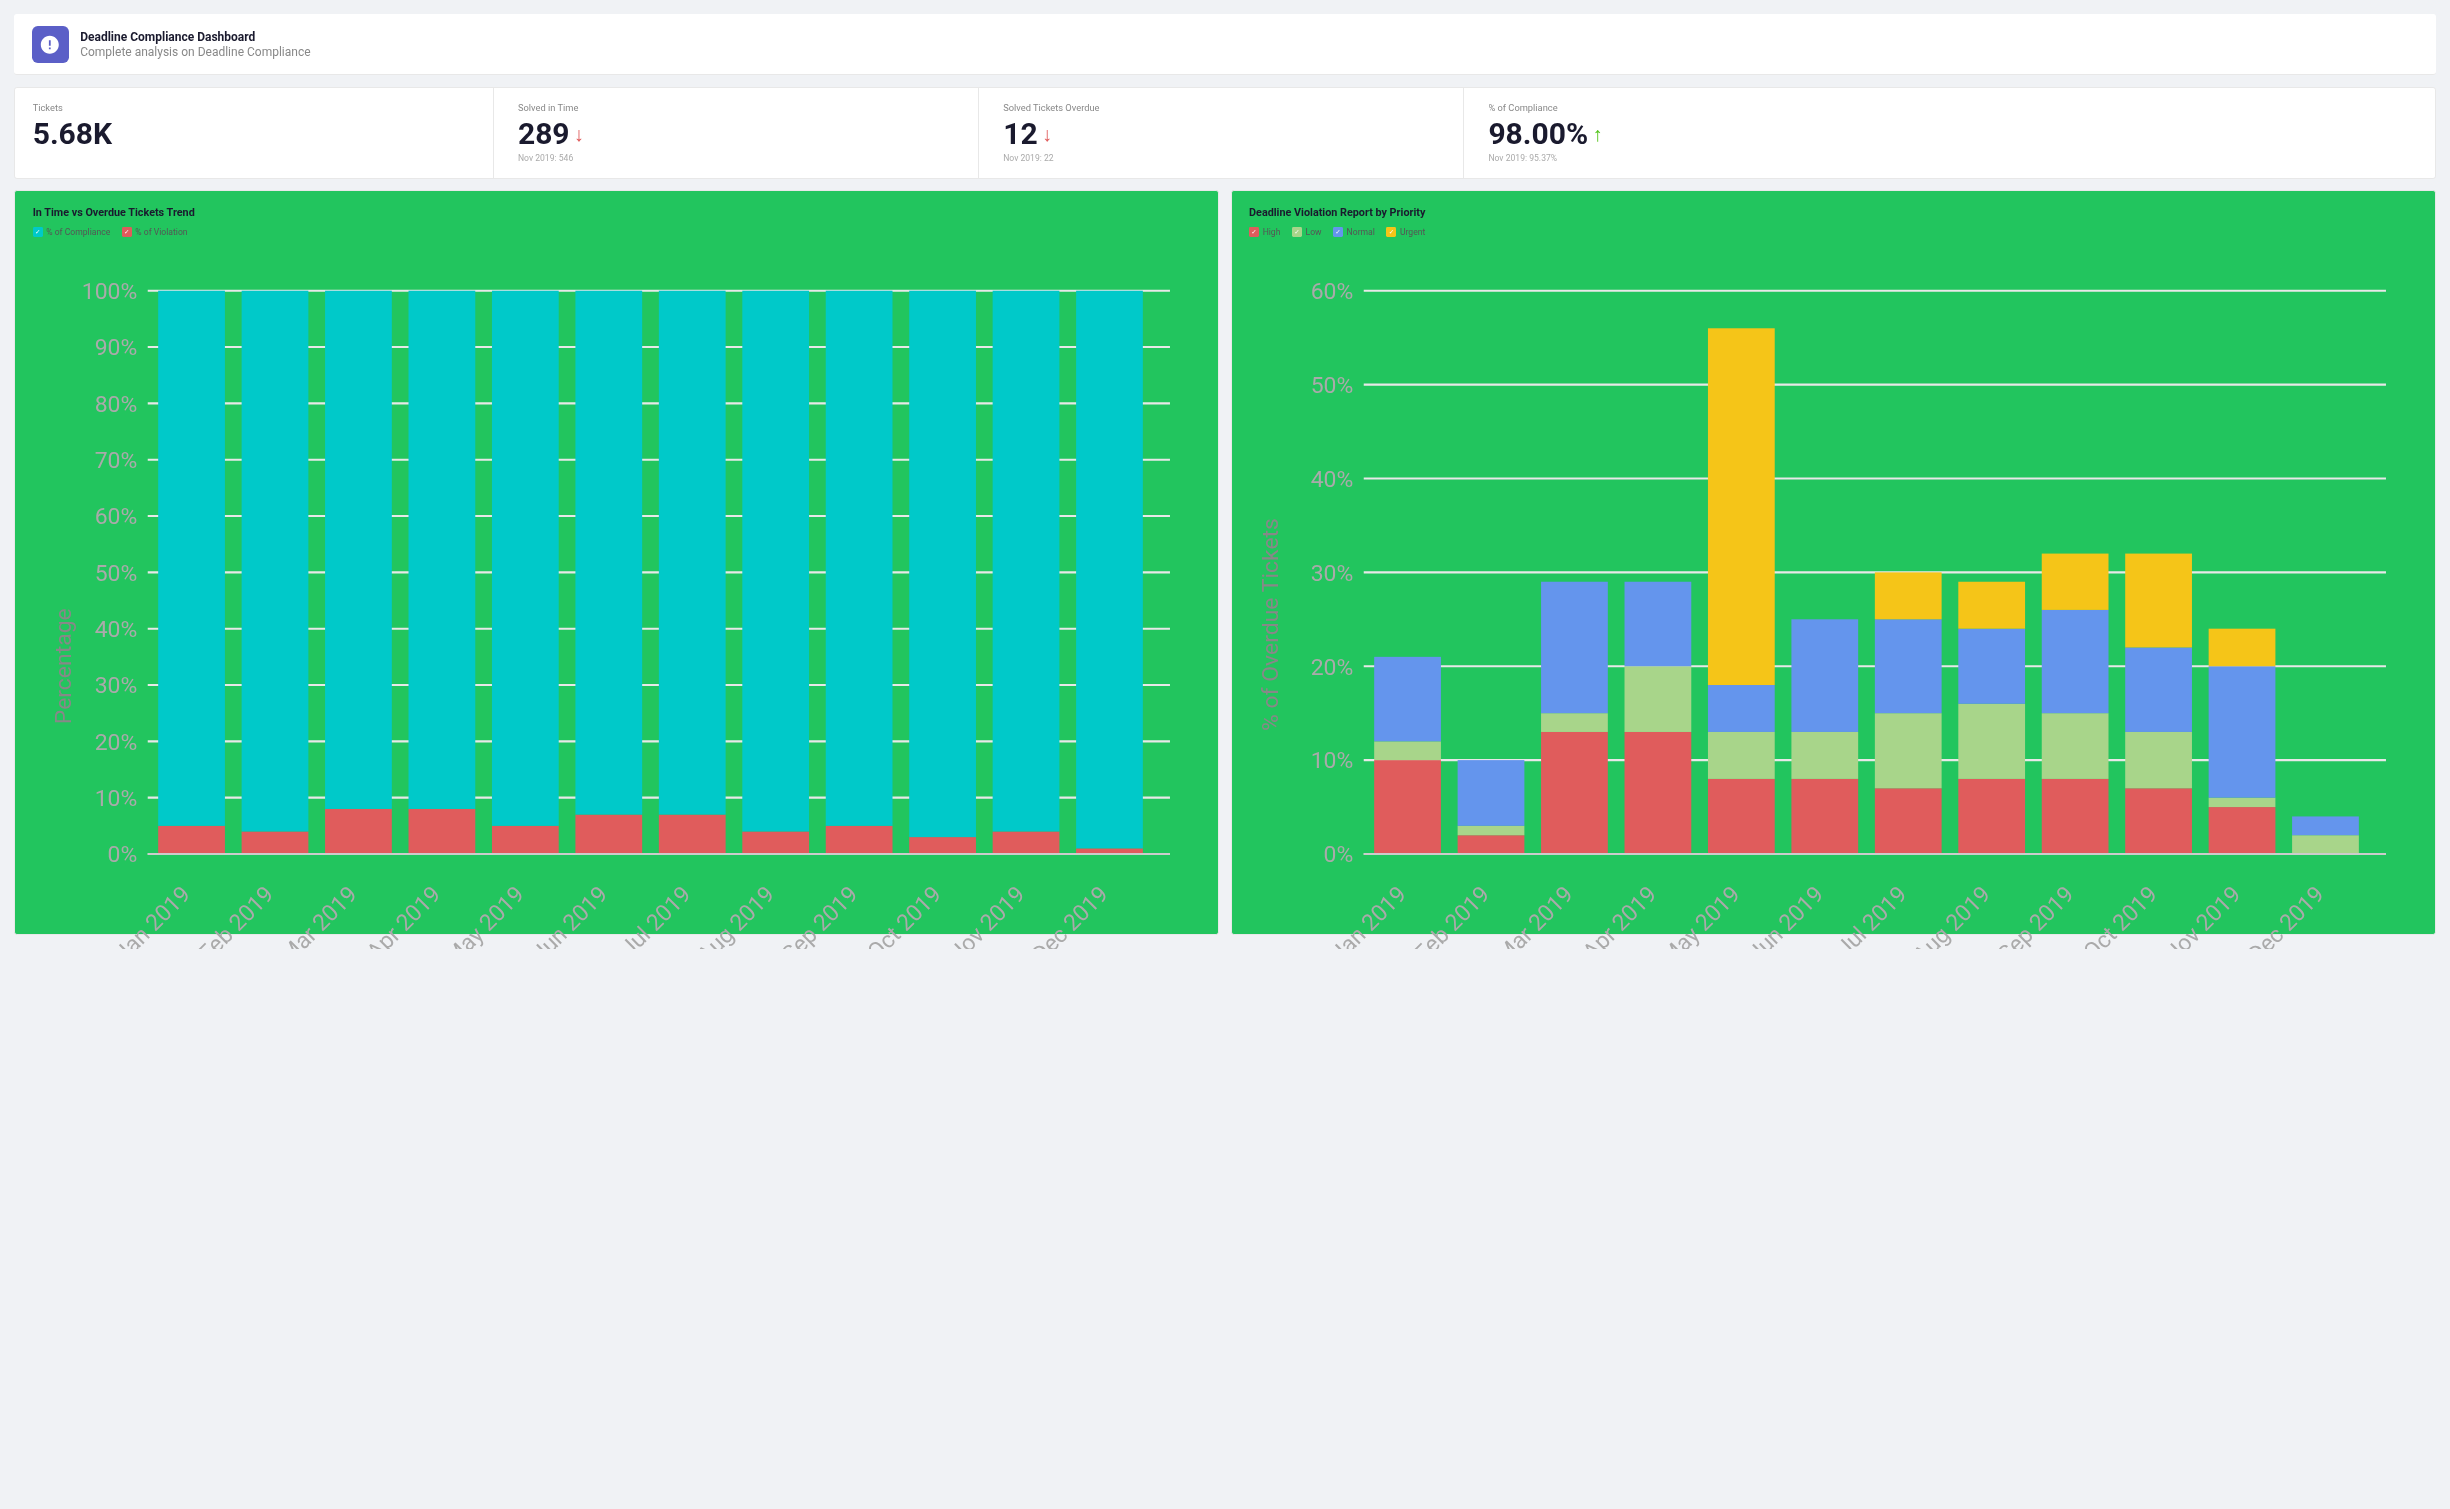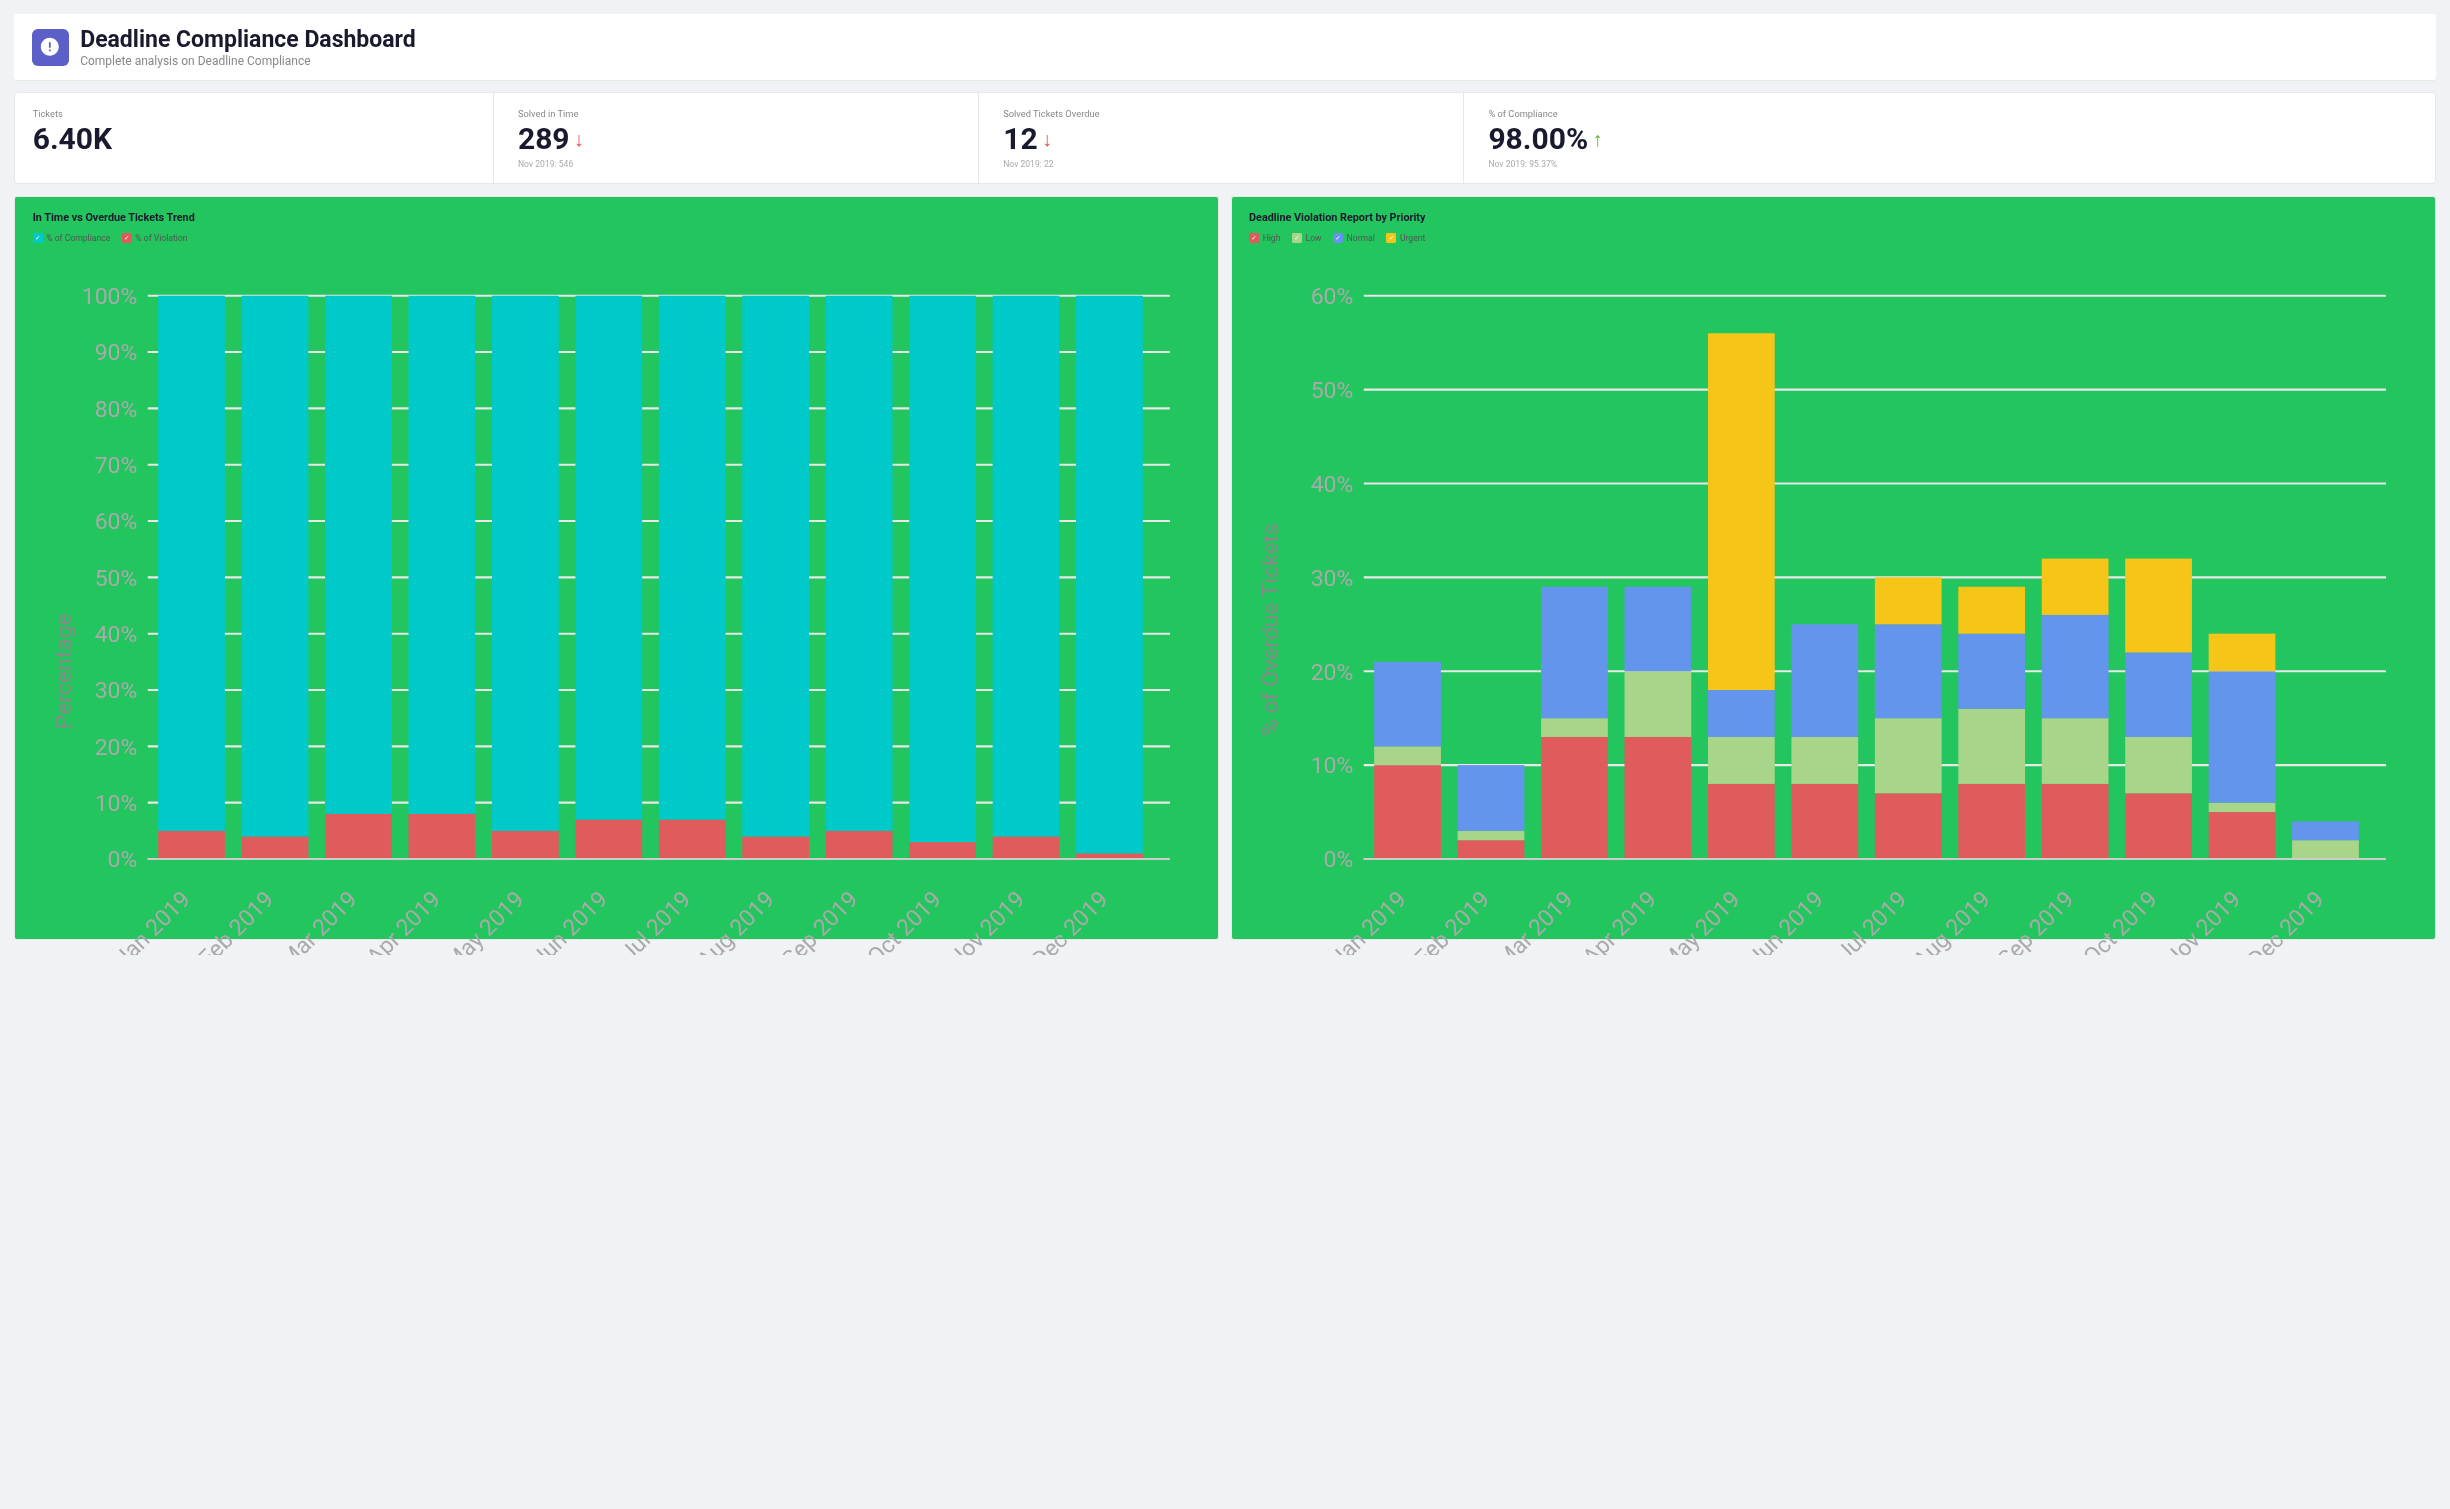--- a/index.html
+++ b/index.html
@@ -32,21 +32,21 @@
       justify-content: center;
       margin-right: 11.5px;
       flex-shrink: 0;
     }
     .header-icon svg {
       width: 21.6px;
       height: 21.6px;
       fill: white;
     }
     .header-text h1 {
-      font-size: 23px;
+      font-size: 12px;
       font-weight: 700;
       color: #1a1a2e;
     }
     .header-text p {
       font-size: 12px;
       color: #888;
       margin-top: 1.4px;
     }
     
     .kpi-row {
@@ -165,21 +165,21 @@
     <div class="header-text">
       <h1>Deadline Compliance Dashboard</h1>
       <p>Complete analysis on Deadline Compliance</p>
     </div>
   </div>
 
   <div class="kpi-row">
     <div class="kpi-card">
       <div class="kpi-label">Tickets</div>
       <div class="kpi-value">
-        <span>6.40K</span>
+        <span>5.68K</span>
       </div>
     </div>
     <div class="kpi-card">
       <div class="kpi-label">Solved in Time</div>
       <div class="kpi-value">
         <span>289</span>
         <span class="kpi-arrow-down">↓</span>
       </div>
       <div class="kpi-sub">Nov 2019: 546</div>
     </div>

